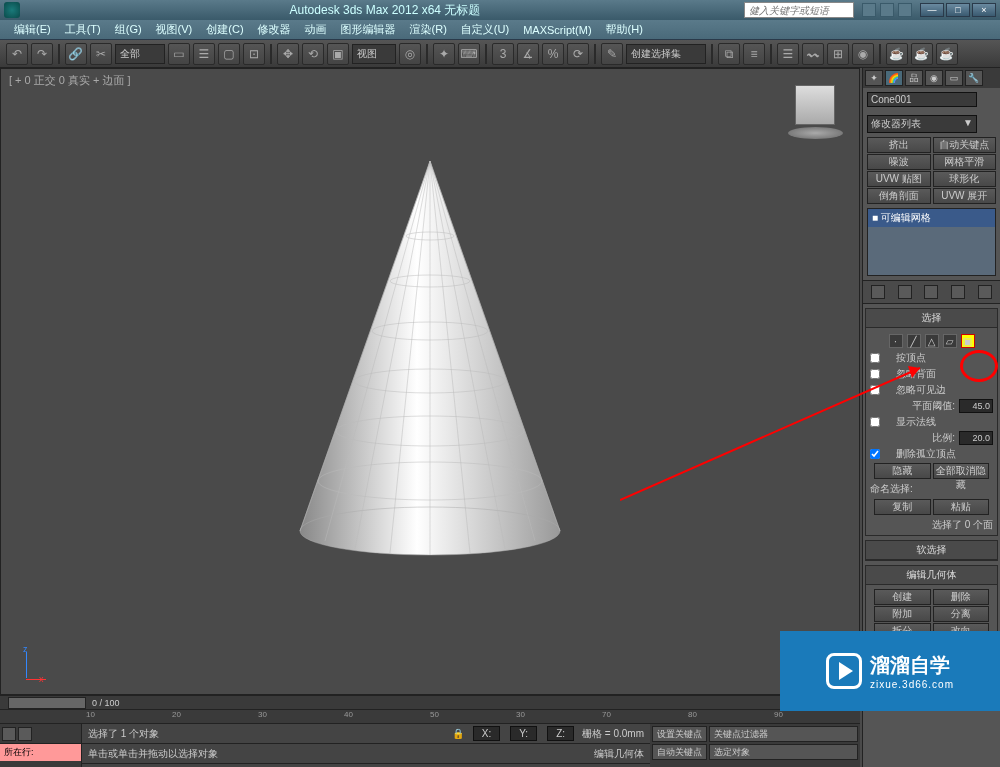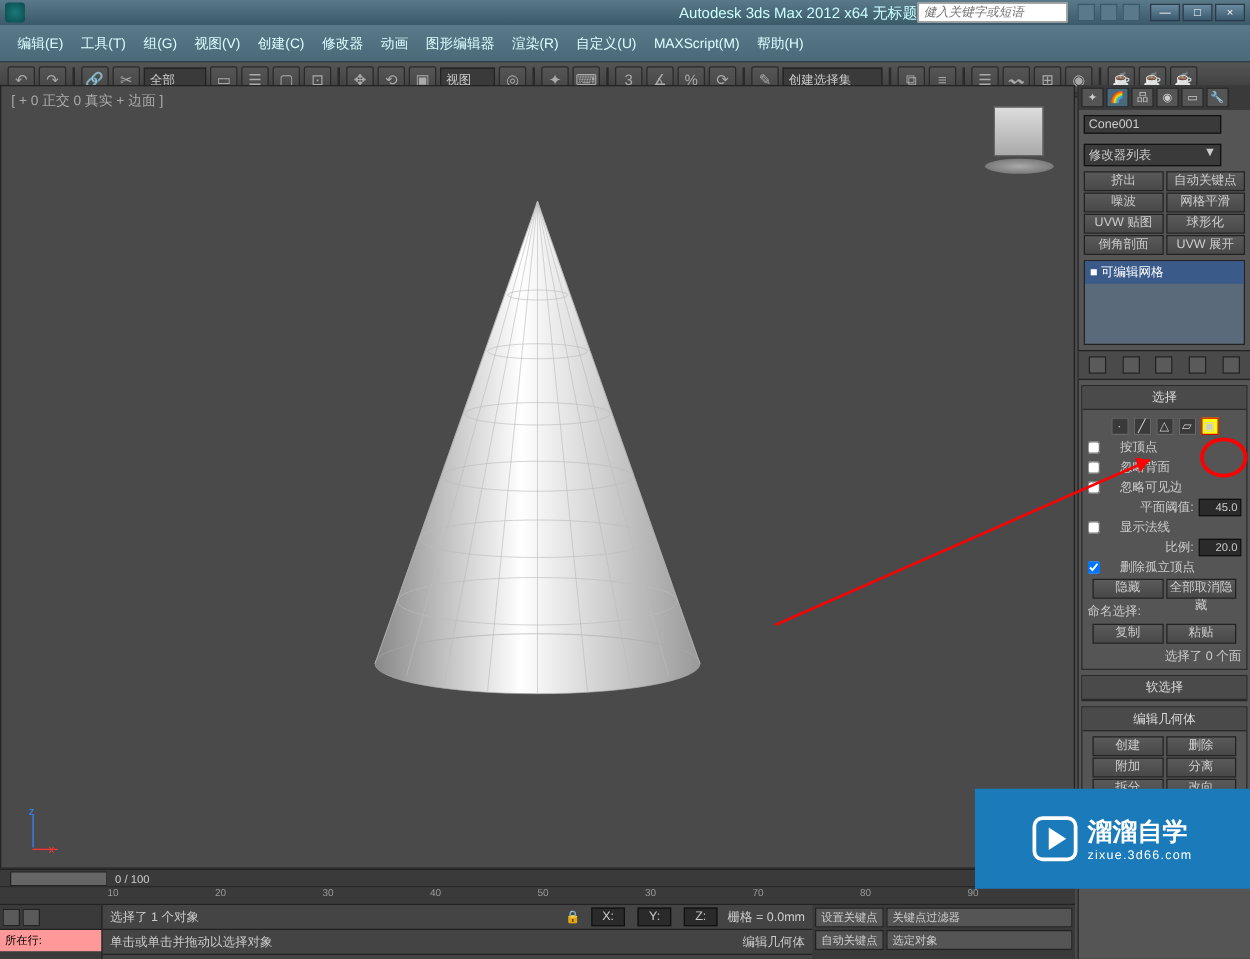--- a/index.html
+++ b/index.html
@@ -1,25 +1,25 @@
 <!DOCTYPE html>
 <html><head>
 <meta charset="utf-8">
 <style>
 * { box-sizing: border-box; margin: 0; padding: 0; font-family: "Microsoft YaHei", sans-serif; }
 body { width: 1000px; height: 767px; background: #4a4a4a; color: #ccc; font-size: 11px; overflow: hidden; position: relative; }
 .titlebar { height: 20px; background: linear-gradient(#5a7a8a, #3a5a6a); display: flex; align-items: center; padding: 0 4px; }
 .titlebar .logo { width: 16px; height: 16px; background: radial-gradient(circle, #1a7a7a, #0a4a4a); border-radius: 3px; margin-right: 6px; }
-.titlebar .title { flex: 1; text-align: right; color: #cff; font-size: 12px; }
-.titlebar .search { width: 120px; height: 16px; background: #fff; border: 1px solid #888; font-style: italic; color: #888; font-size: 10px; padding: 0 4px; }
+.titlebar .title { flex: 1; text-align: center; color: #cff; font-size: 12px; }
+.titlebar .search { width: 110px; height: 16px; background: #fff; border: 1px solid #888; font-style: italic; color: #888; font-size: 10px; padding: 0 4px; }
 .titlebar .win-controls { display: flex; gap: 2px; }
 .titlebar .win-controls div { width: 24px; height: 14px; background: linear-gradient(#6a8aa0,#3a5a70); border:1px solid #2a3a4a; text-align:center; line-height:12px; color:#fff; font-size:9px;}
 .titlebar .ico-grp { display:flex; gap:4px; margin: 0 8px;}
 .titlebar .ico-grp div { width:14px; height:14px; background:#5a7a8a; border:1px solid #3a5a6a;}
-.menubar { height: 30px; background: linear-gradient(#5a7a8a, #4a6a7a); display: flex; align-items: center; padding: 0 8px; gap: 2px; border-bottom:1px solid #2a3a4a;}
+.menubar { height: 20px; background: linear-gradient(#5a7a8a, #4a6a7a); display: flex; align-items: center; padding: 0 8px; gap: 2px; border-bottom:1px solid #2a3a4a;}
 .menubar span { padding: 2px 6px; color: #dff; font-size: 11px; cursor:pointer;}
 .toolbar { height: 28px; background: linear-gradient(#555,#3a3a3a); border-bottom: 1px solid #222; display: flex; align-items: center; padding: 0 6px; gap: 3px; }
 .toolbar .tbtn { width: 22px; height: 22px; background: linear-gradient(#555,#444); border: 1px solid #2a2a2a; border-radius:2px; display:flex; align-items:center; justify-content:center; color:#aaa; font-size:12px;}
 .toolbar .sep { width: 2px; height: 20px; background: #2a2a2a; margin: 0 2px; }
 .toolbar .dd { height: 20px; background:#3a3a3a; border:1px solid #222; color:#ccc; font-size:10px; padding:0 4px; display:flex; align-items:center;}
 .main { position: absolute; top: 68px; left: 0; right: 140px; bottom: 72px; }
 .viewport { position:absolute; inset:0; background:#4a4a4a; border:1px solid #222;}
 .viewport .label { position:absolute; top:4px; left:8px; color:#aaa; font-size:11px;}
 .viewcube { position:absolute; top:10px; right:14px; width:60px; height:60px; }
 .viewcube .cube { width:40px; height:40px; background:linear-gradient(#ddd,#aaa); border:1px solid #666; margin:6px auto; transform:rotate(0deg);}

